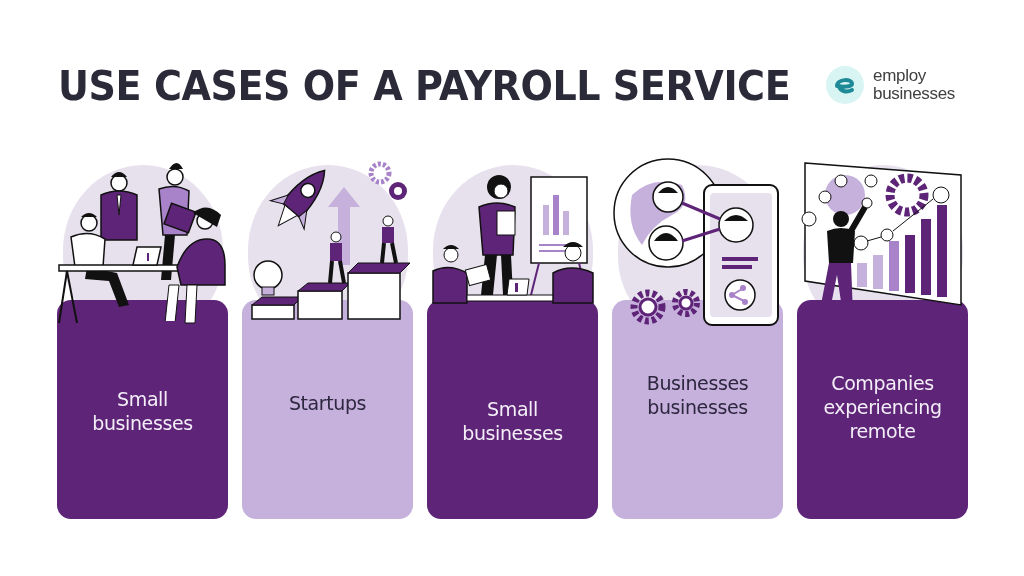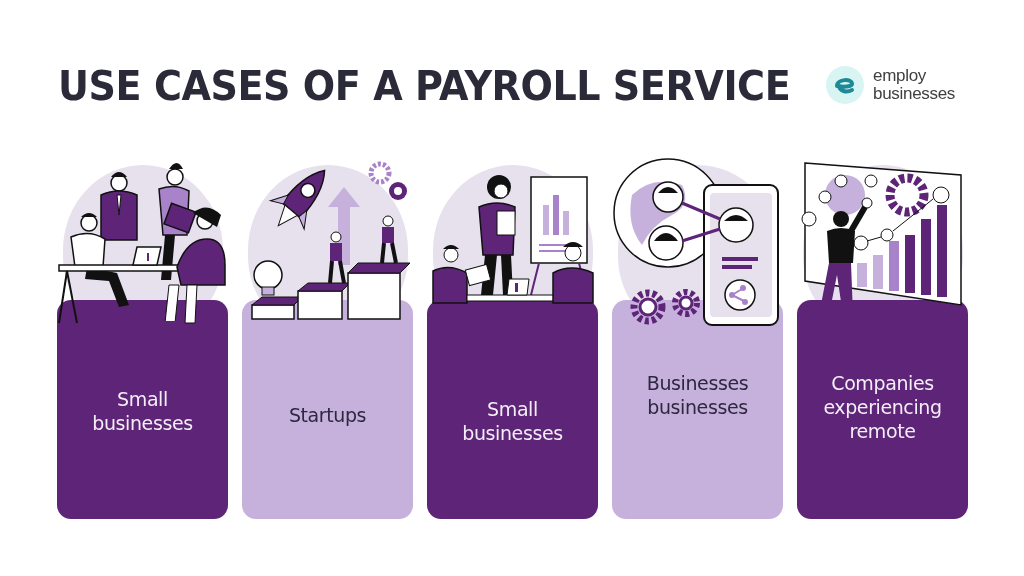--- a/index.html
+++ b/index.html
@@ -127,21 +127,21 @@
     <path d="M106 118 L158 118 L158 164 L106 164 Z" fill="#fff" stroke="#111" stroke-width="1.5"></path>
     <path d="M106 118 L116 108 L168 108 L158 118 Z" fill="#5e2477" stroke="#111"></path>
 
     <circle cx="94" cy="82" r="5" fill="#fff" stroke="#111"></circle>
     <rect x="88" y="88" width="12" height="18" fill="#5e2477"></rect>
     <path d="M90 106 L88 128 M98 106 L102 128" stroke="#111" stroke-width="4"></path>
     <circle cx="146" cy="66" r="5" fill="#fff" stroke="#111"></circle>
     <rect x="140" y="72" width="12" height="16" fill="#5e2477"></rect>
     <path d="M142 88 L140 108 M150 88 L154 108" stroke="#111" stroke-width="4"></path>
   </svg>
-  <div class="label" style="top:248px;">
+  <div class="label" style="top:236px;">
     <div>Startups</div>
   </div>
 </div>
 
 <div class="card dark" style="left:427px;">
   <div class="blob"></div>
   <div class="body"></div>
   <svg class="illus" viewBox="0 0 171 175">
 
     <rect x="104" y="22" width="56" height="86" fill="#fff" stroke="#111" stroke-width="1.5"></rect>

